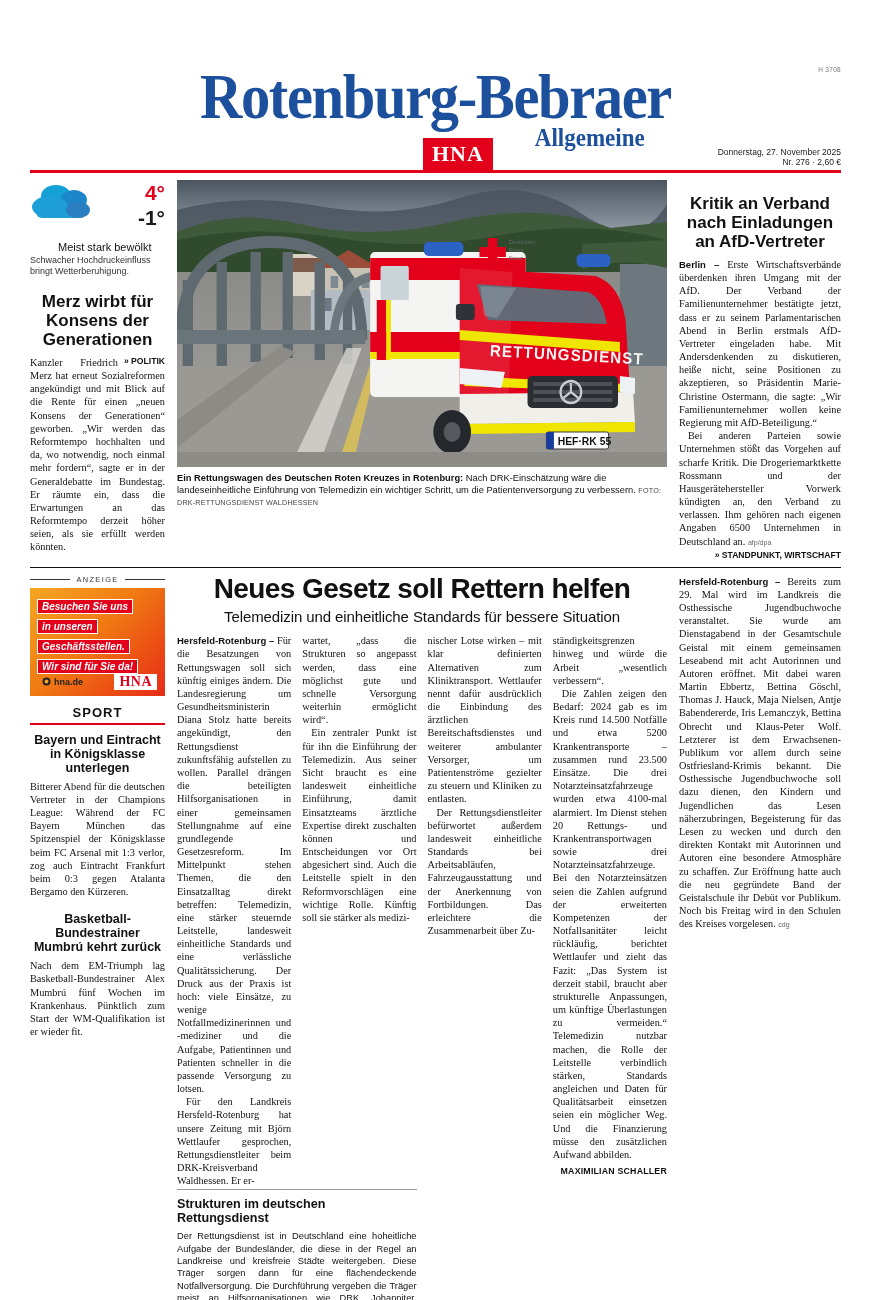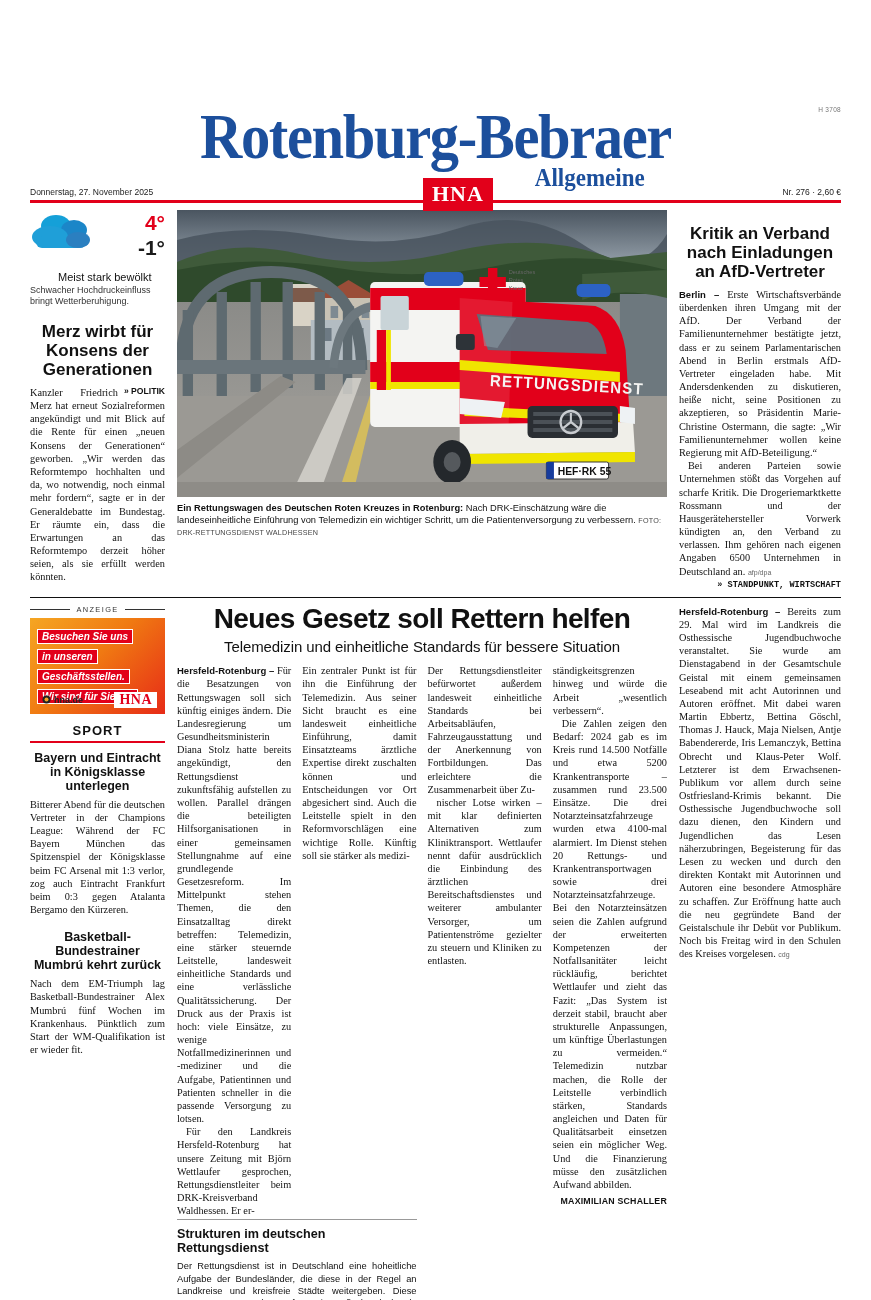--- a/index.html
+++ b/index.html
@@ -6,21 +6,21 @@
   html, body {
     width: 871px; height: 1300px;
     background: #ffffff;
     font-family: "Liberation Serif", serif;
     color: #111;
     overflow: hidden;
   }
   .page { position: relative; width: 871px; height: 1300px; padding: 0 30px; }
 
   
-  .masthead { position: relative; padding-top: 58px; margin-top: 40px; }
+  .masthead { position: relative; padding-top: 58px; }
   .h-code {
     position: absolute; right: 0; top: 66px;
     font-family: "Liberation Sans", sans-serif;
     font-size: 6.5px; color: #777; letter-spacing: .3px;
   }
   .mast-title {
     text-align: center;
     font-family: "Liberation Serif", serif;
     font-weight: bold;
     font-size: 63px;
@@ -45,20 +45,21 @@
     font-family: "Liberation Serif", serif; font-weight: bold;
     font-size: 22px; letter-spacing: 1px;
     padding: 3px 9px 4px 9px;
     z-index: 3;
   }
   .mast-meta {
     position: relative; display: flex; justify-content: space-between;
     align-items: flex-end; font-family: "Liberation Sans", sans-serif;
     font-size: 8.5px; color: #222; padding-bottom: 3px;
     margin-top: -11px;
+    flex-direction: column;
   }
   .rule-red-thick { height: 3px; background: #e2001a; }
   .rule-black     { height: 1px; background: #111; }
   .rule-gray      { height: 1px; background: #999; }
 
   
   .top-grid {
     display: grid;
     grid-template-columns: 135px 1fr 162px;
     column-gap: 12px;
@@ -146,21 +147,21 @@
   
   .anzeige-label {
     display: flex; align-items: center; gap: 6px;
     font-family: "Liberation Sans", sans-serif; font-size: 7.4px;
     letter-spacing: 1.4px; color: #333; margin-bottom: 4px;
   }
   .anzeige-label::before, .anzeige-label::after {
     content: ""; flex: 1; height: 1px; background: #333;
   }
   .ad-hna {
-    height: 96px; position: relative; overflow: hidden;
+    height: 108px; position: relative; overflow: hidden;
     background: linear-gradient(135deg,#f5a623 0%,#f07a12 45%,#e2001a 130%);
     padding: 8px 7px;
   }
   .ad-line {
     display: inline-block; background: #e2001a; color: #fff;
     font-family: "Liberation Sans", sans-serif; font-weight: bold;
     font-size: 10px; padding: 1px 4px; margin-bottom: 2px;
     border: 1px solid #fff; font-style: italic;
   }
   .ad-foot {
@@ -347,21 +348,21 @@
         <span class="fotocred">FOTO: DRK-RETTUNGSDIENST WALDHESSEN</span>
       </div>
     </div>
 
     <div class="col-right">
       <div class="headline-sm">Kritik an Verband nach Einladungen an AfD-Vertreter</div>
       <div class="body-serif">
         <p><span class="dateline">Berlin –</span><span> Erste Wirtschaftsverbände überdenken ihren Umgang mit der AfD. Der Verband der Familienunternehmer bestätigte jetzt, dass er zu seinem Parlamentarischen Abend in Berlin erstmals AfD-Vertreter eingeladen habe. Mit Andersdenkenden zu diskutieren, heiße nicht, seine Positionen zu akzeptieren, so Präsidentin Marie-Christine Ostermann, die sagte: „Wir Familienunternehmer wollen keine Regierung mit AfD-Beteiligung.“</span></p>
         <p><span>Bei anderen Parteien sowie Unternehmen stößt das Vorgehen auf scharfe Kritik. Die Drogeriemarktkette Rossmann und der Hausgerätehersteller Vorwerk kündigten an, den Verband zu verlassen. Ihm gehören nach eigenen Angaben 6500 Unternehmen in Deutschland an.</span> <span class="credit">afp/dpa</span></p>
       </div>
-      <div style="font-family:Liberation Mono, monospace;font-weight:bold;font-size:8.6px;text-align:right;margin-top:2px;">» STANDPUNKT, WIRTSCHAFT</div>
+      <div style="font-family:Liberation Sans, sans-serif;font-weight:bold;font-size:8.6px;text-align:right;margin-top:2px;">» STANDPUNKT, WIRTSCHAFT</div>
     </div>
   </div>
 
   <div class="rule-black" style="margin-top:7px;"></div>
 
   <div class="bottom-grid" style="margin-top:7px;">
 
     <div>
       <div class="anzeige-label">ANZEIGE</div>
       <div class="ad-hna">
@@ -397,27 +398,28 @@
 
       <div class="lead-cols">
         <div class="colbox">
           <div class="body-serif">
             <p><span class="dateline">Hersfeld-Rotenburg –</span><span> Für die Besatzungen von Rettungswagen soll sich künftig einiges ändern. Die Landesregierung um Gesundheitsministerin Diana Stolz hatte bereits angekündigt, den Rettungsdienst zukunftsfähig aufstellen zu wollen. Parallel drängen die beteiligten Hilfsorganisationen in einer gemeinsamen Stellungnahme auf eine grundlegende Gesetzesreform. Im Mittelpunkt stehen Themen, die den Einsatzalltag direkt betreffen: Telemedizin, eine stärker steuernde Leitstelle, landesweit einheitliche Standards und eine verlässliche Qualitätssicherung. Der Druck aus der Praxis ist hoch: viele Einsätze, zu wenige Notfallmedizinerinnen und -mediziner und die Aufgabe, Patientinnen und Patienten schneller in die passende Versorgung zu lotsen.</span></p>
             <p>Für den Landkreis Hersfeld-Rotenburg hat unsere Zeitung mit Björn Wettlaufer gesprochen, Rettungsdienstleiter beim DRK-Kreisverband Waldhessen. Er er-</p>
           </div>
         </div>
         <div class="colbox">
           <div class="body-serif">
+            <p>wartet, „dass die Strukturen so angepasst werden, dass eine möglichst gute und schnelle Versorgung weiterhin ermöglicht wird“.</p>
             <p>Ein zentraler Punkt ist für ihn die Einführung der Telemedizin. Aus seiner Sicht braucht es eine landesweit einheitliche Einführung, damit Einsatzteams ärztliche Expertise direkt zuschalten können und Entscheidungen vor Ort abgesichert sind. Auch die Leitstelle spielt in den Reformvorschlägen eine wichtige Rolle. Künftig soll sie stärker als medizi-</p>
           </div>
         </div>
         <div class="colbox">
           <div class="body-serif">
+            <p>nischer Lotse wirken – mit klar definierten Alternativen zum Kliniktransport. Wettlaufer nennt dafür ausdrücklich die Einbindung des ärztlichen Bereitschaftsdienstes und weiterer ambulanter Versorger, um Patientenströme gezielter zu steuern und Kliniken zu entlasten.</p>
             <p>Der Rettungsdienstleiter befürwortet außerdem landesweit einheitliche Standards bei Arbeitsabläufen, Fahrzeugausstattung und der Anerkennung von Fortbildungen. Das erleichtere die Zusammenarbeit über Zu-</p>
-            <p>nischer Lotse wirken – mit klar definierten Alternativen zum Kliniktransport. Wettlaufer nennt dafür ausdrücklich die Einbindung des ärztlichen Bereitschaftsdienstes und weiterer ambulanter Versorger, um Patientenströme gezielter zu steuern und Kliniken zu entlasten.</p>
           </div>
         </div>
         <div class="colbox">
           <div class="body-serif">
             <p>ständigkeitsgrenzen hinweg und würde die Arbeit „wesentlich verbessern“.</p>
             <p>Die Zahlen zeigen den Bedarf: 2024 gab es im Kreis rund 14.500 Notfälle und etwa 5200 Krankentransporte – zusammen rund 23.500 Einsätze. Die drei Notarzteinsatzfahrzeuge wurden etwa 4100-mal alarmiert. Im Dienst stehen 20 Rettungs- und Krankentransportwagen sowie drei Notarzteinsatzfahrzeuge. Bei den Notarzteinsätzen seien die Zahlen aufgrund der erweiterten Kompetenzen der Notfallsanitäter leicht rückläufig, berichtet Wettlaufer und zieht das Fazit: „Das System ist derzeit stabil, braucht aber strukturelle Anpassungen, um künftige Überlastungen zu vermeiden.“ Telemedizin nutzbar machen, die Rolle der Leitstelle verbindlich stärken, Standards angleichen und Daten für Qualitätsarbeit einsetzen seien ein möglicher Weg. Und die Finanzierung müsse den zusätzlichen Aufwand abbilden.</p>
           </div>
           <div class="byline">MAXIMILIAN SCHALLER</div>
         </div>
       </div>

